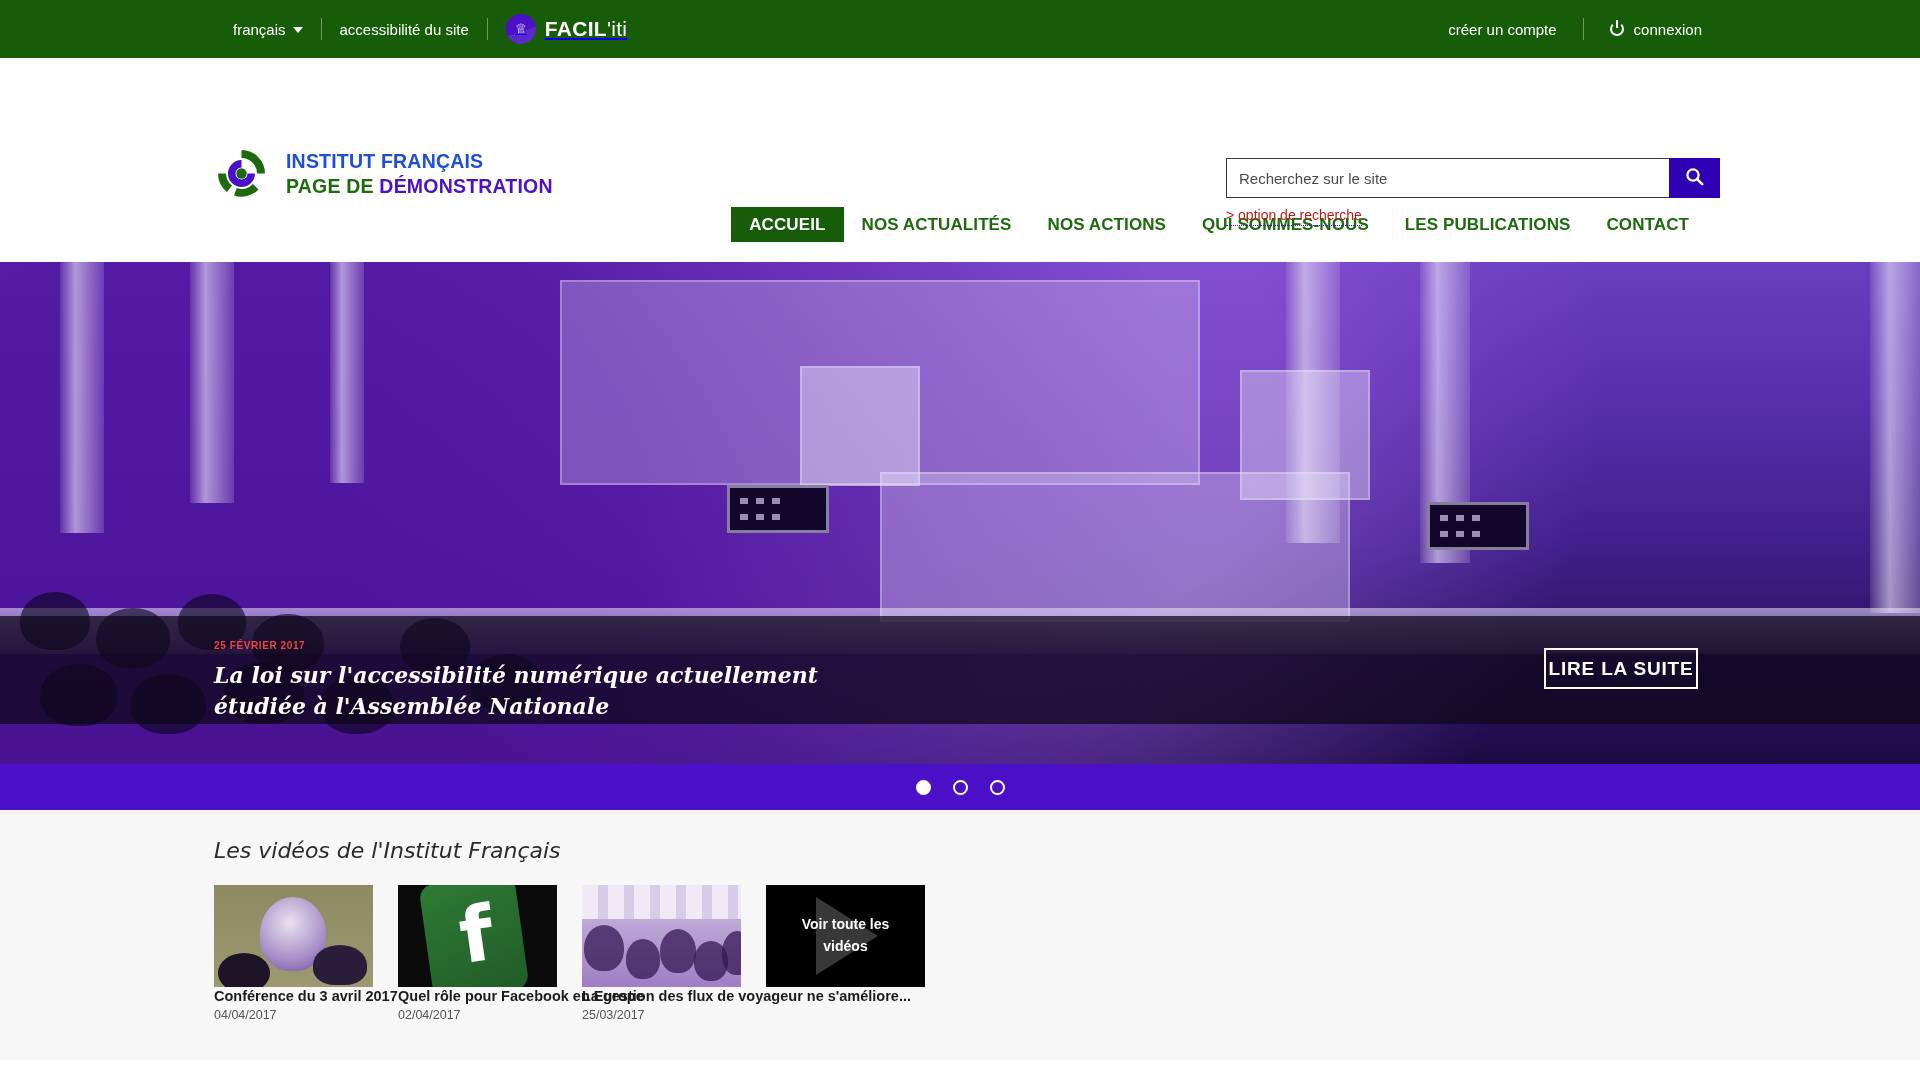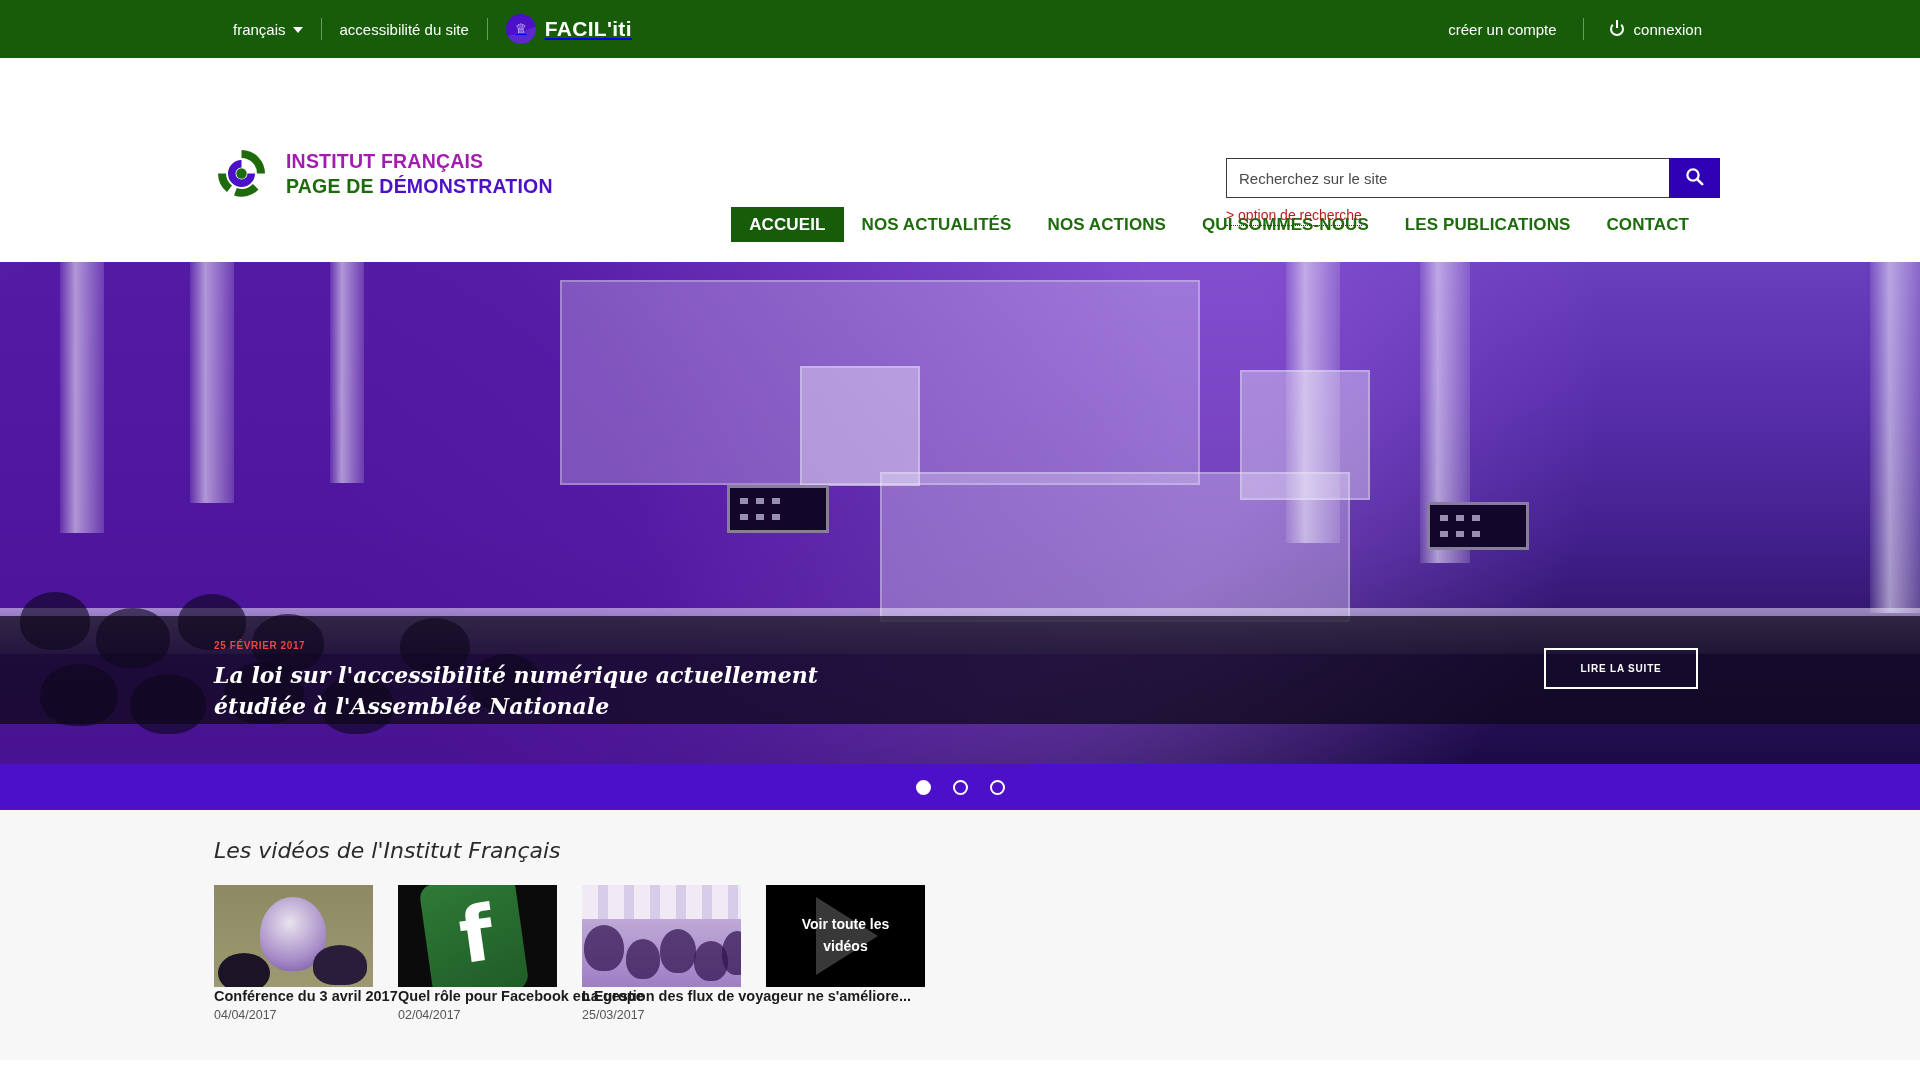--- a/index.html
+++ b/index.html
@@ -82,21 +82,21 @@
     line-height: 10px;
     text-align: center;
   }
   .facil-word {
     font-size: 21px;
     letter-spacing: 0.3px;
     color: #ffffff;
     font-family: "Liberation Sans Narrow", "Liberation Sans", sans-serif;
     font-weight: 700;
   }
-  .facil-word i { font-style: normal; font-weight: 700; }
+  .facil-word i { font-style: normal; font-weight: 400; }
   .topbar-right {
     position: absolute;
     right: 200px;
     display: flex;
     align-items: center;
     gap: 8px;
   }
   .power-ico {
     display:inline-block;
     width: 14px; height: 14px;
@@ -126,21 +126,21 @@
     display: flex;
     align-items: center;
     gap: 17px;
     text-decoration: none;
   }
   .logo-mark { width: 55px; height: 55px; flex: 0 0 55px; }
   .logo-text { line-height: 1.28; }
   .logo-line1 {
     font-size: 19.5px;
     font-weight: 700;
-    color: #a21caf;
+    color: #1d4ed8;
     letter-spacing: 0.2px;
   }
   .logo-line2 {
     font-size: 19.5px;
     font-weight: 700;
     color: #1d6b0d;
     letter-spacing: 0.2px;
   }
   .logo-line2 em { font-style: normal; color: #4b10c8; }
 
@@ -303,21 +303,21 @@
     color: #ffffff;
     margin: 0;
   }
   .hero-cta {
     position: absolute;
     right: 22px; top: 32px;
     width: 154px; height: 41px;
     border: 2px solid #ffffff;
     color: #ffffff;
     background: transparent;
-    font-size: 10px;
+    font-size: 19px;
     font-weight: 700;
     letter-spacing: 0.8px;
     display: flex; align-items: center; justify-content: center;
     text-decoration: none;
     cursor: pointer;
     font-family: "Liberation Sans", sans-serif;
   }
 
   
   .carousel-bar {

